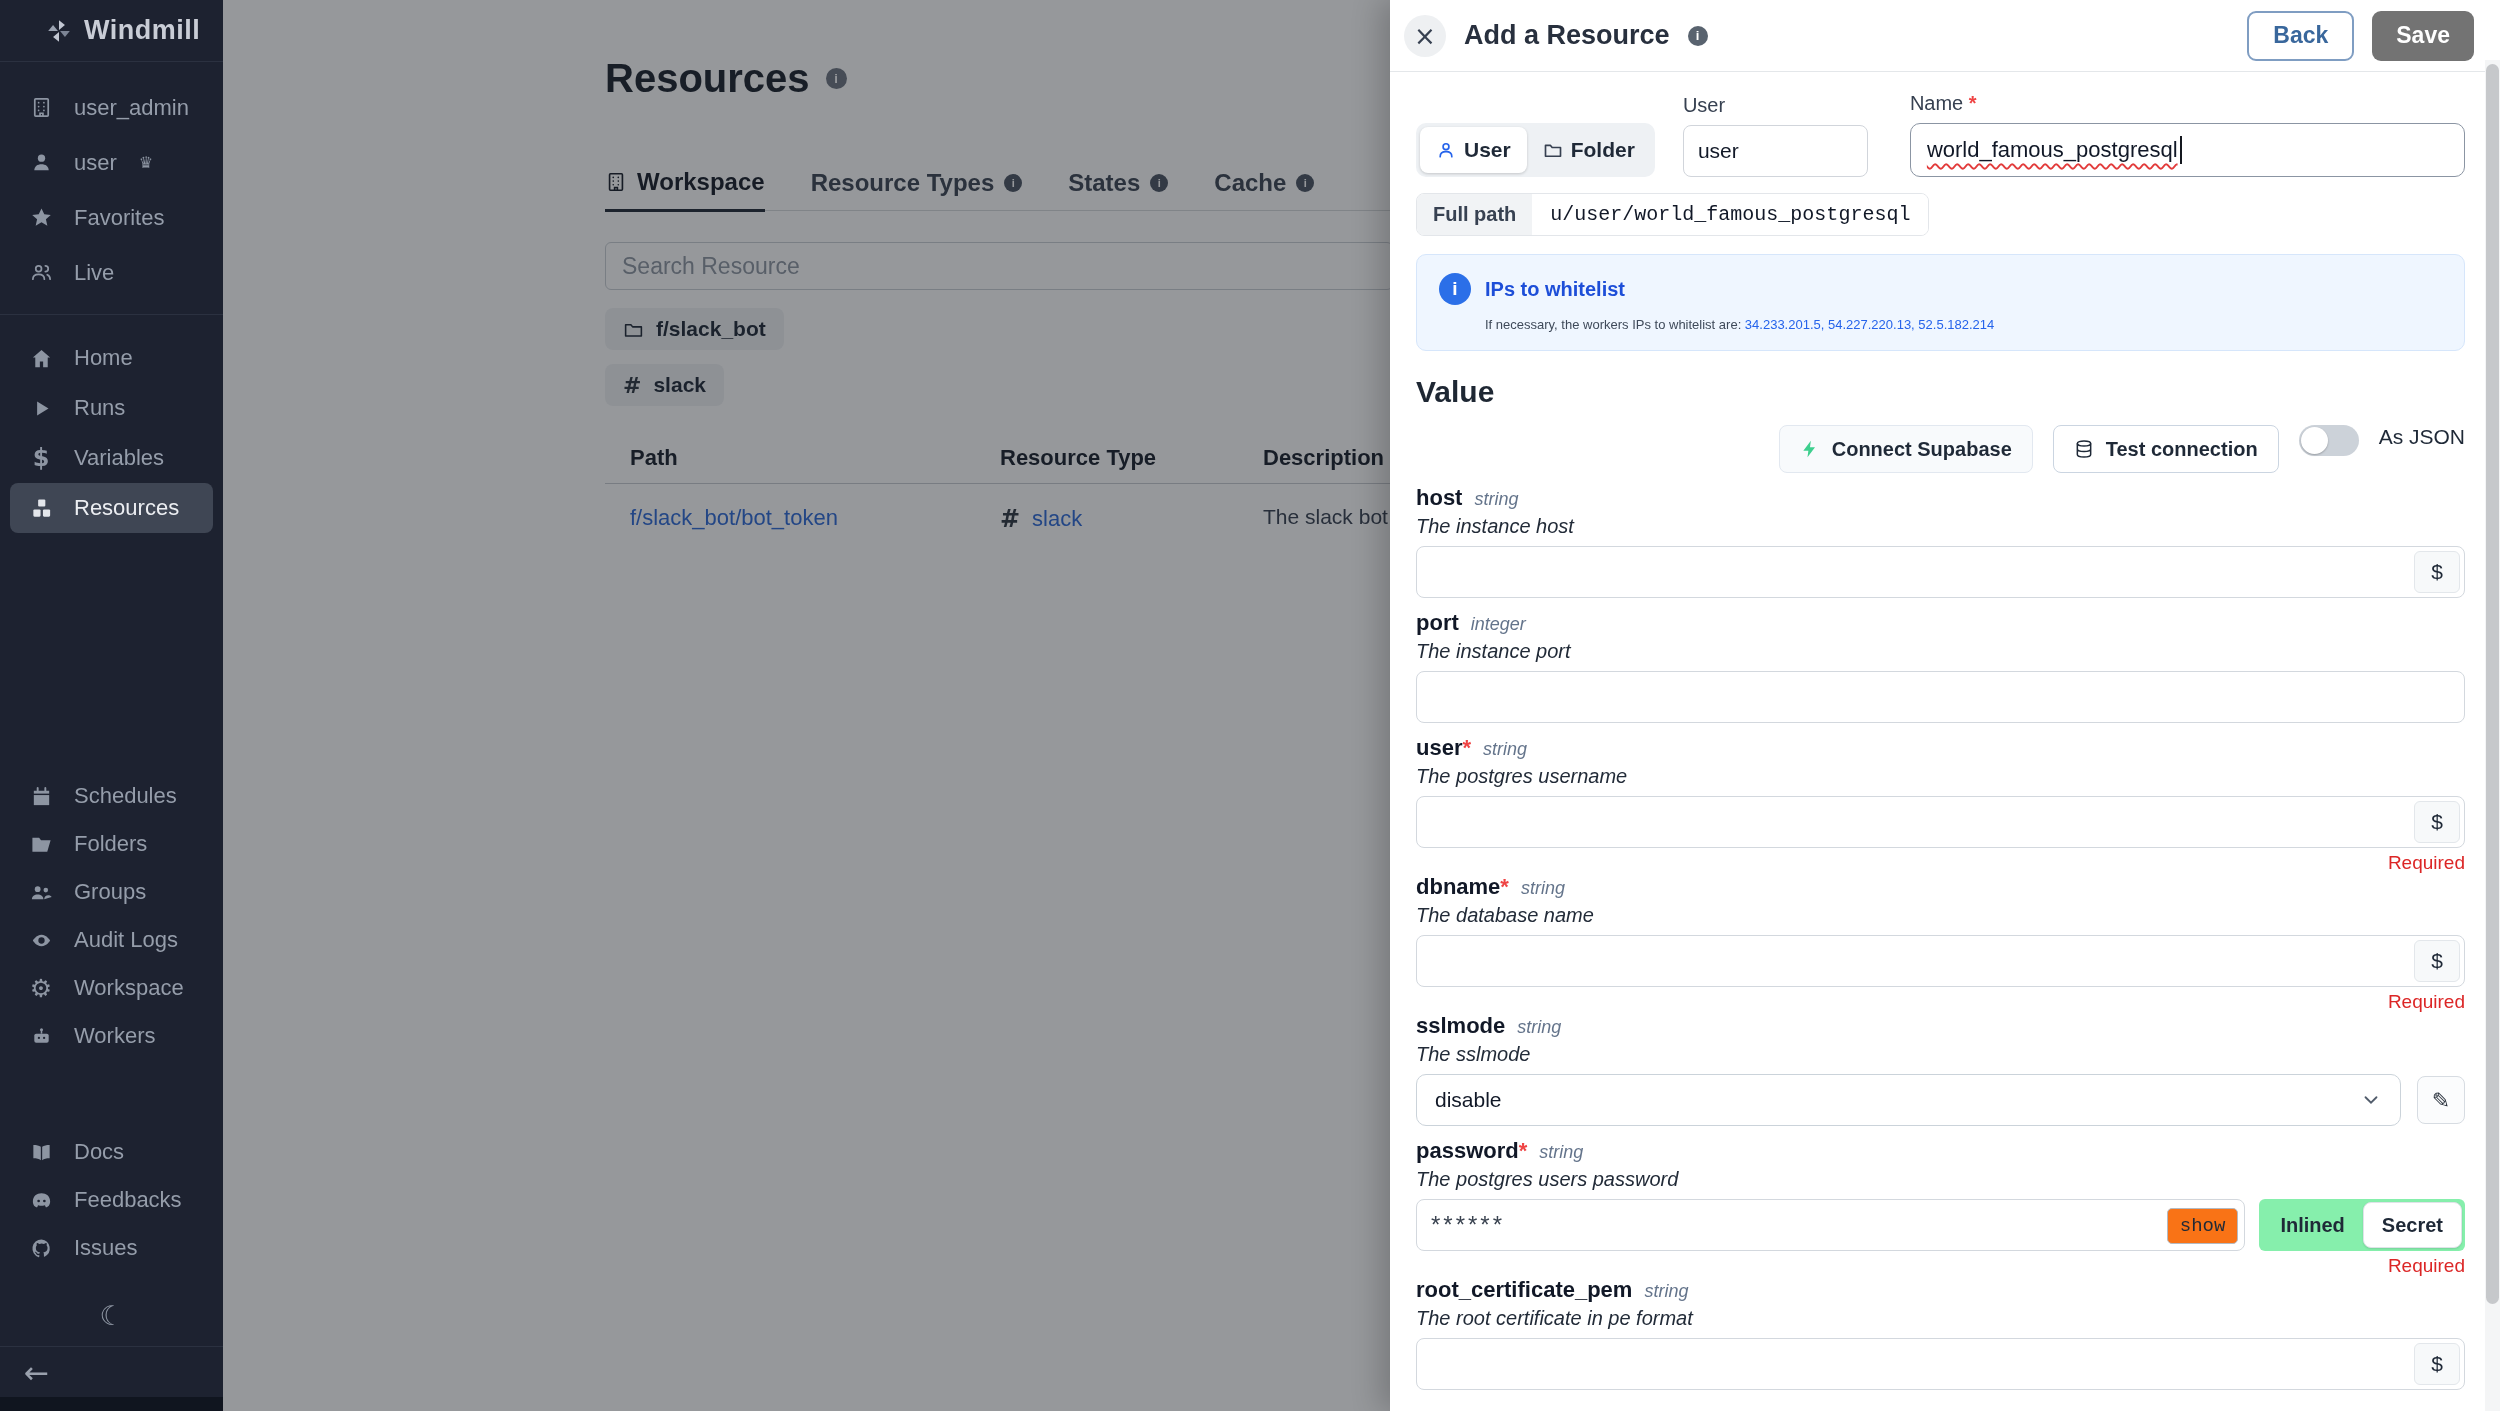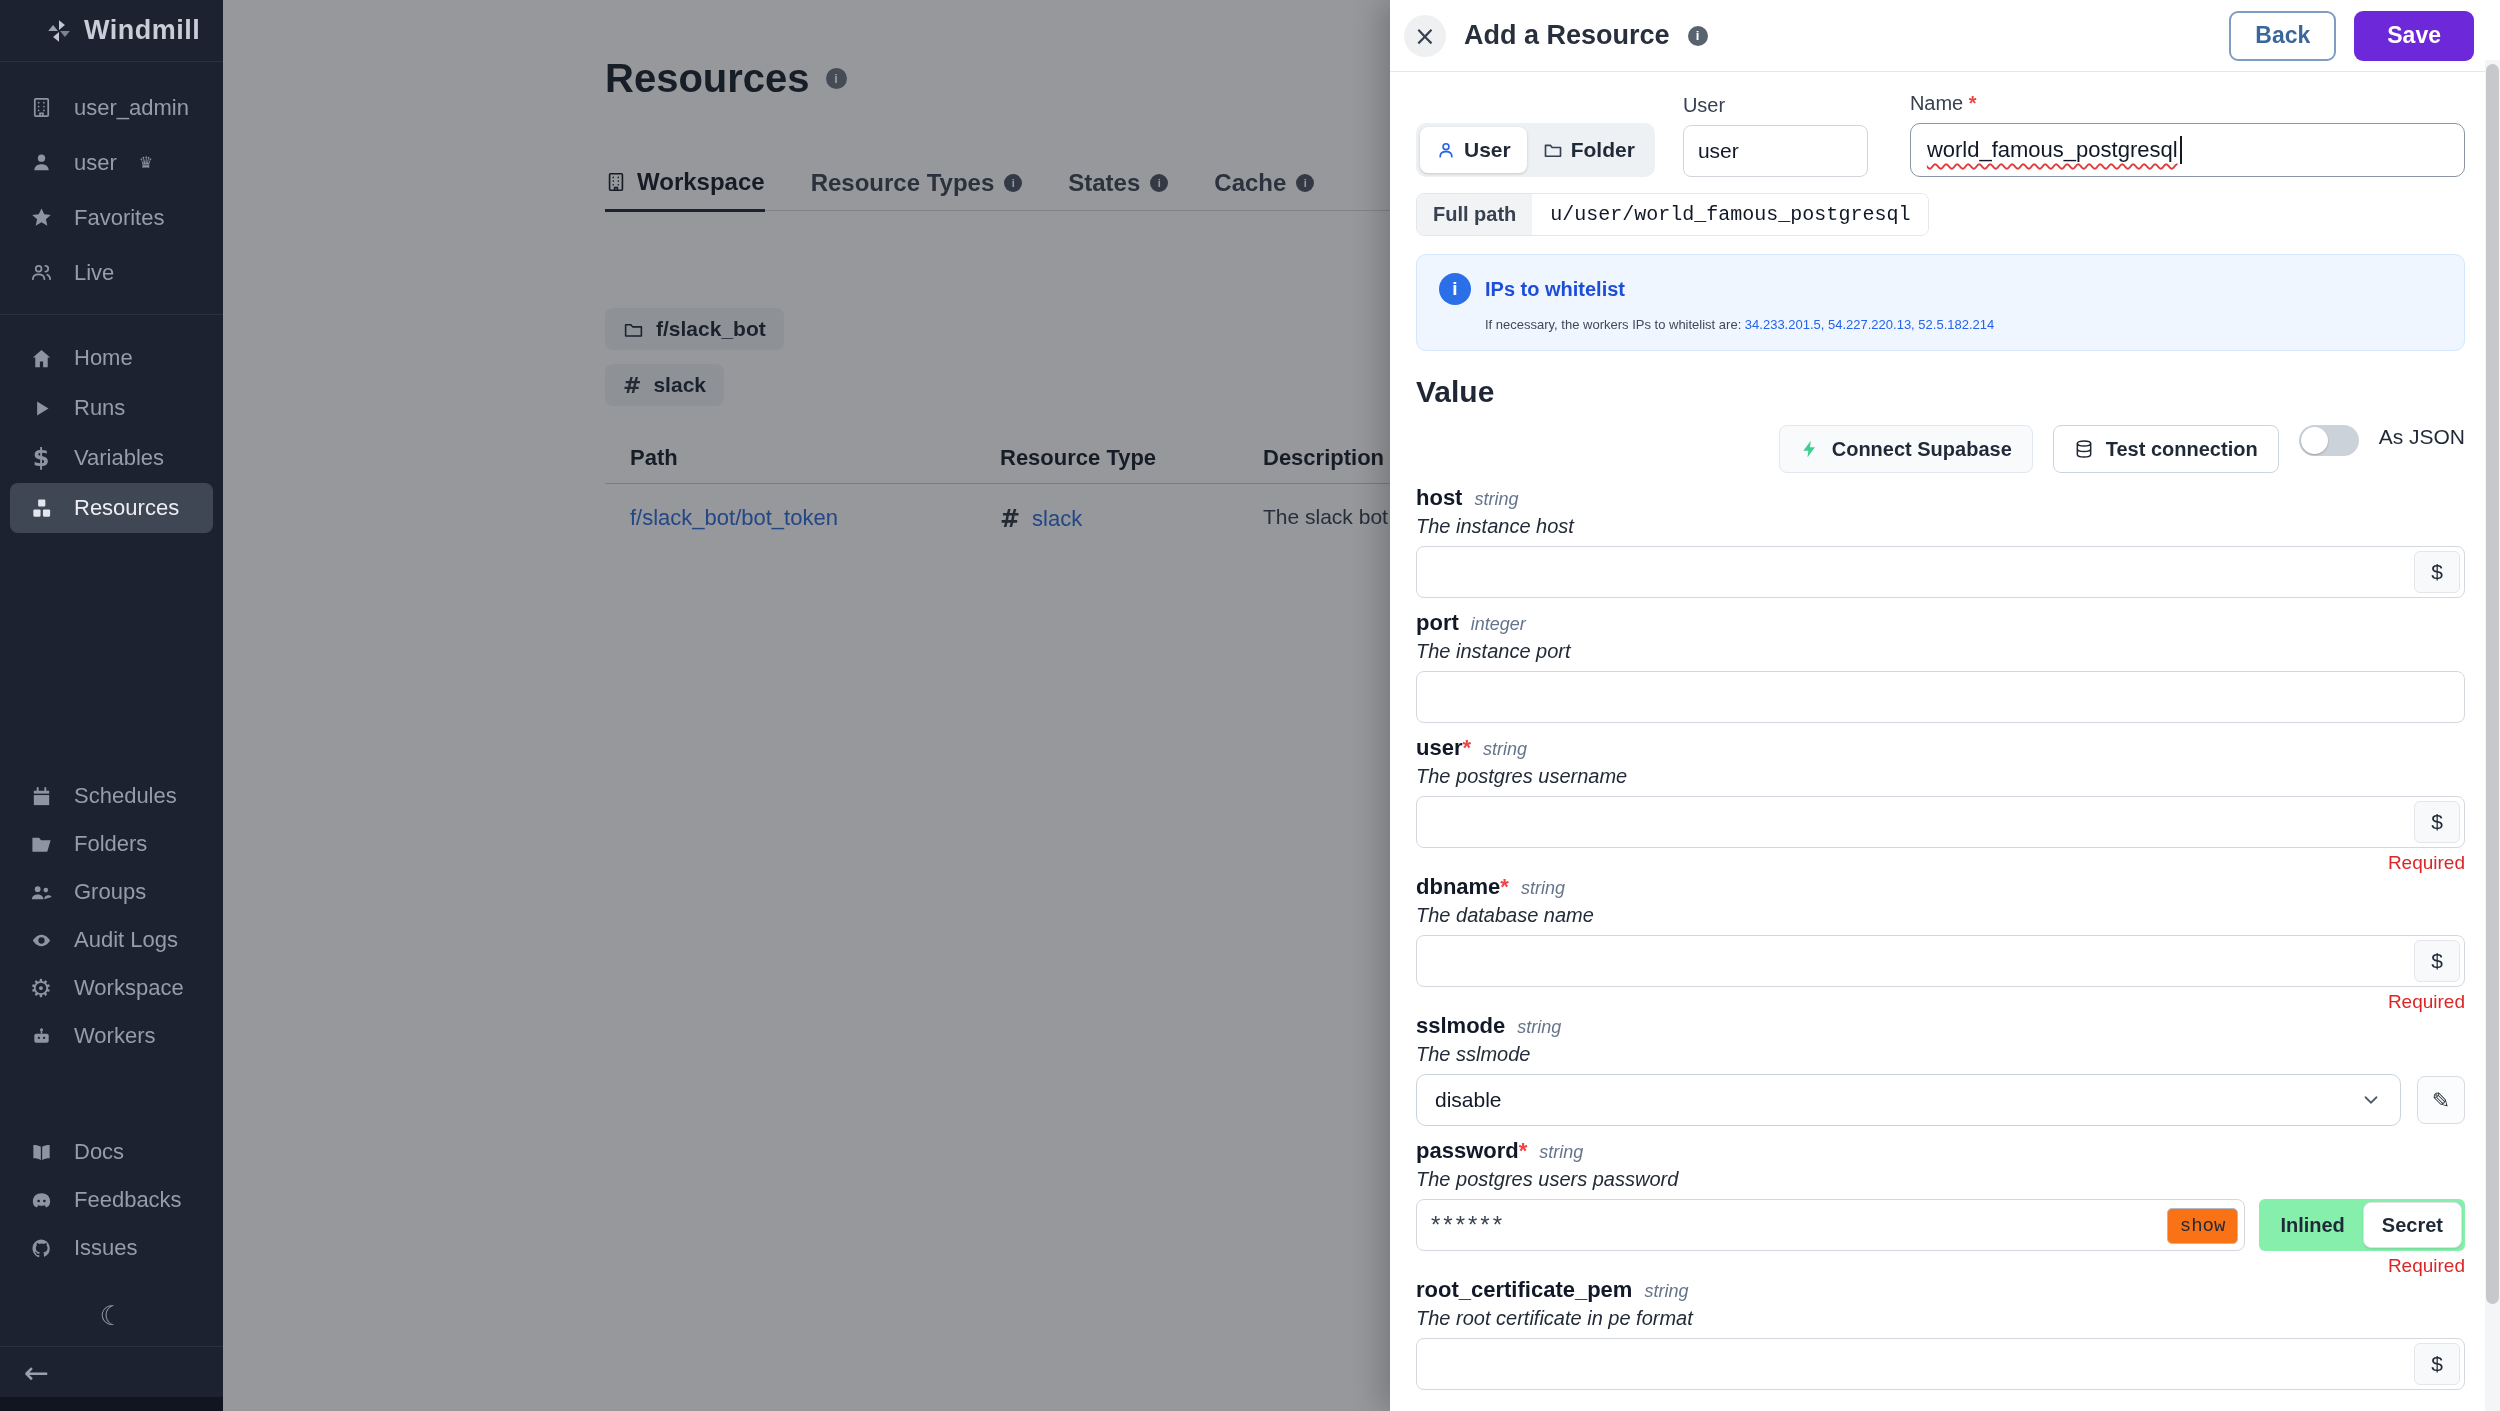--- a/index.html
+++ b/index.html
@@ -74,21 +74,21 @@
               border-bottom:1px solid #e4e7ea; }
   .close-btn { width:42px; height:42px; border-radius:50%; background:#eef0f2; border:none;
                font-size:26px; color:#374151; display:flex; align-items:center; justify-content:center;
                cursor:pointer; flex-shrink:0; font-family:inherit; }
   .d-title { font-size:27px; font-weight:600; color:#28303e; }
   .d-header .info-dot { width:20px; height:20px; background:#59636f; }
   .hspacer { flex:1; }
   .btn-back { height:50px; padding:0 24px; border:2px solid #7f9dc2; border-radius:9px;
               background:#fff; color:#39679c; font-size:23px; font-weight:700; cursor:pointer;
               font-family:inherit; }
-  .btn-save { height:50px; padding:0 33px; border:none; border-radius:9px; background:#6d28d9;
+  .btn-save { height:50px; padding:0 24px; border:none; border-radius:9px; background:#737373;
               color:#fff; font-size:23px; font-weight:700; cursor:pointer; font-family:inherit; }
 
   .d-body { padding:20px 35px 0 26px; }
   .row1 { display:flex; align-items:flex-end; }
   .toggle-grp { display:flex; background:#eef1f4; border-radius:10px; padding:4px; height:54px;
                 align-items:stretch; margin-right:28px; }
   .tg-seg { display:flex; align-items:center; gap:8px; padding:0 16px; font-size:21px;
             font-weight:700; color:#1f2937; border-radius:8px; cursor:pointer; }
   .tg-seg.sel { background:#fff; box-shadow:0 1px 3px rgba(0,0,0,.18); }
   .fcol { display:flex; flex-direction:column; }
@@ -380,20 +380,21 @@
       <div class="tab">
         <span>States</span>
         <span class="info-dot">i</span>
       </div>
       <div class="tab">
         <span>Cache</span>
         <span class="info-dot">i</span>
       </div>
     </div>
 
+    <input class="search" type="text" placeholder="Search Resource" style="">
 
     <div class="chip" style="top:308px;">
       <span>
         <svg viewBox="0 0 24 24" width="21" height="21" fill="none" stroke="#1f2937" stroke-width="1.8" stroke-linejoin="round">
           <path d="M3 6.5h6l2 2.5h10v10.5H3z"></path>
         </svg>
       </span>
       <span>f/slack_bot</span>
     </div>
     <div class="chip" style="top:364px;">

